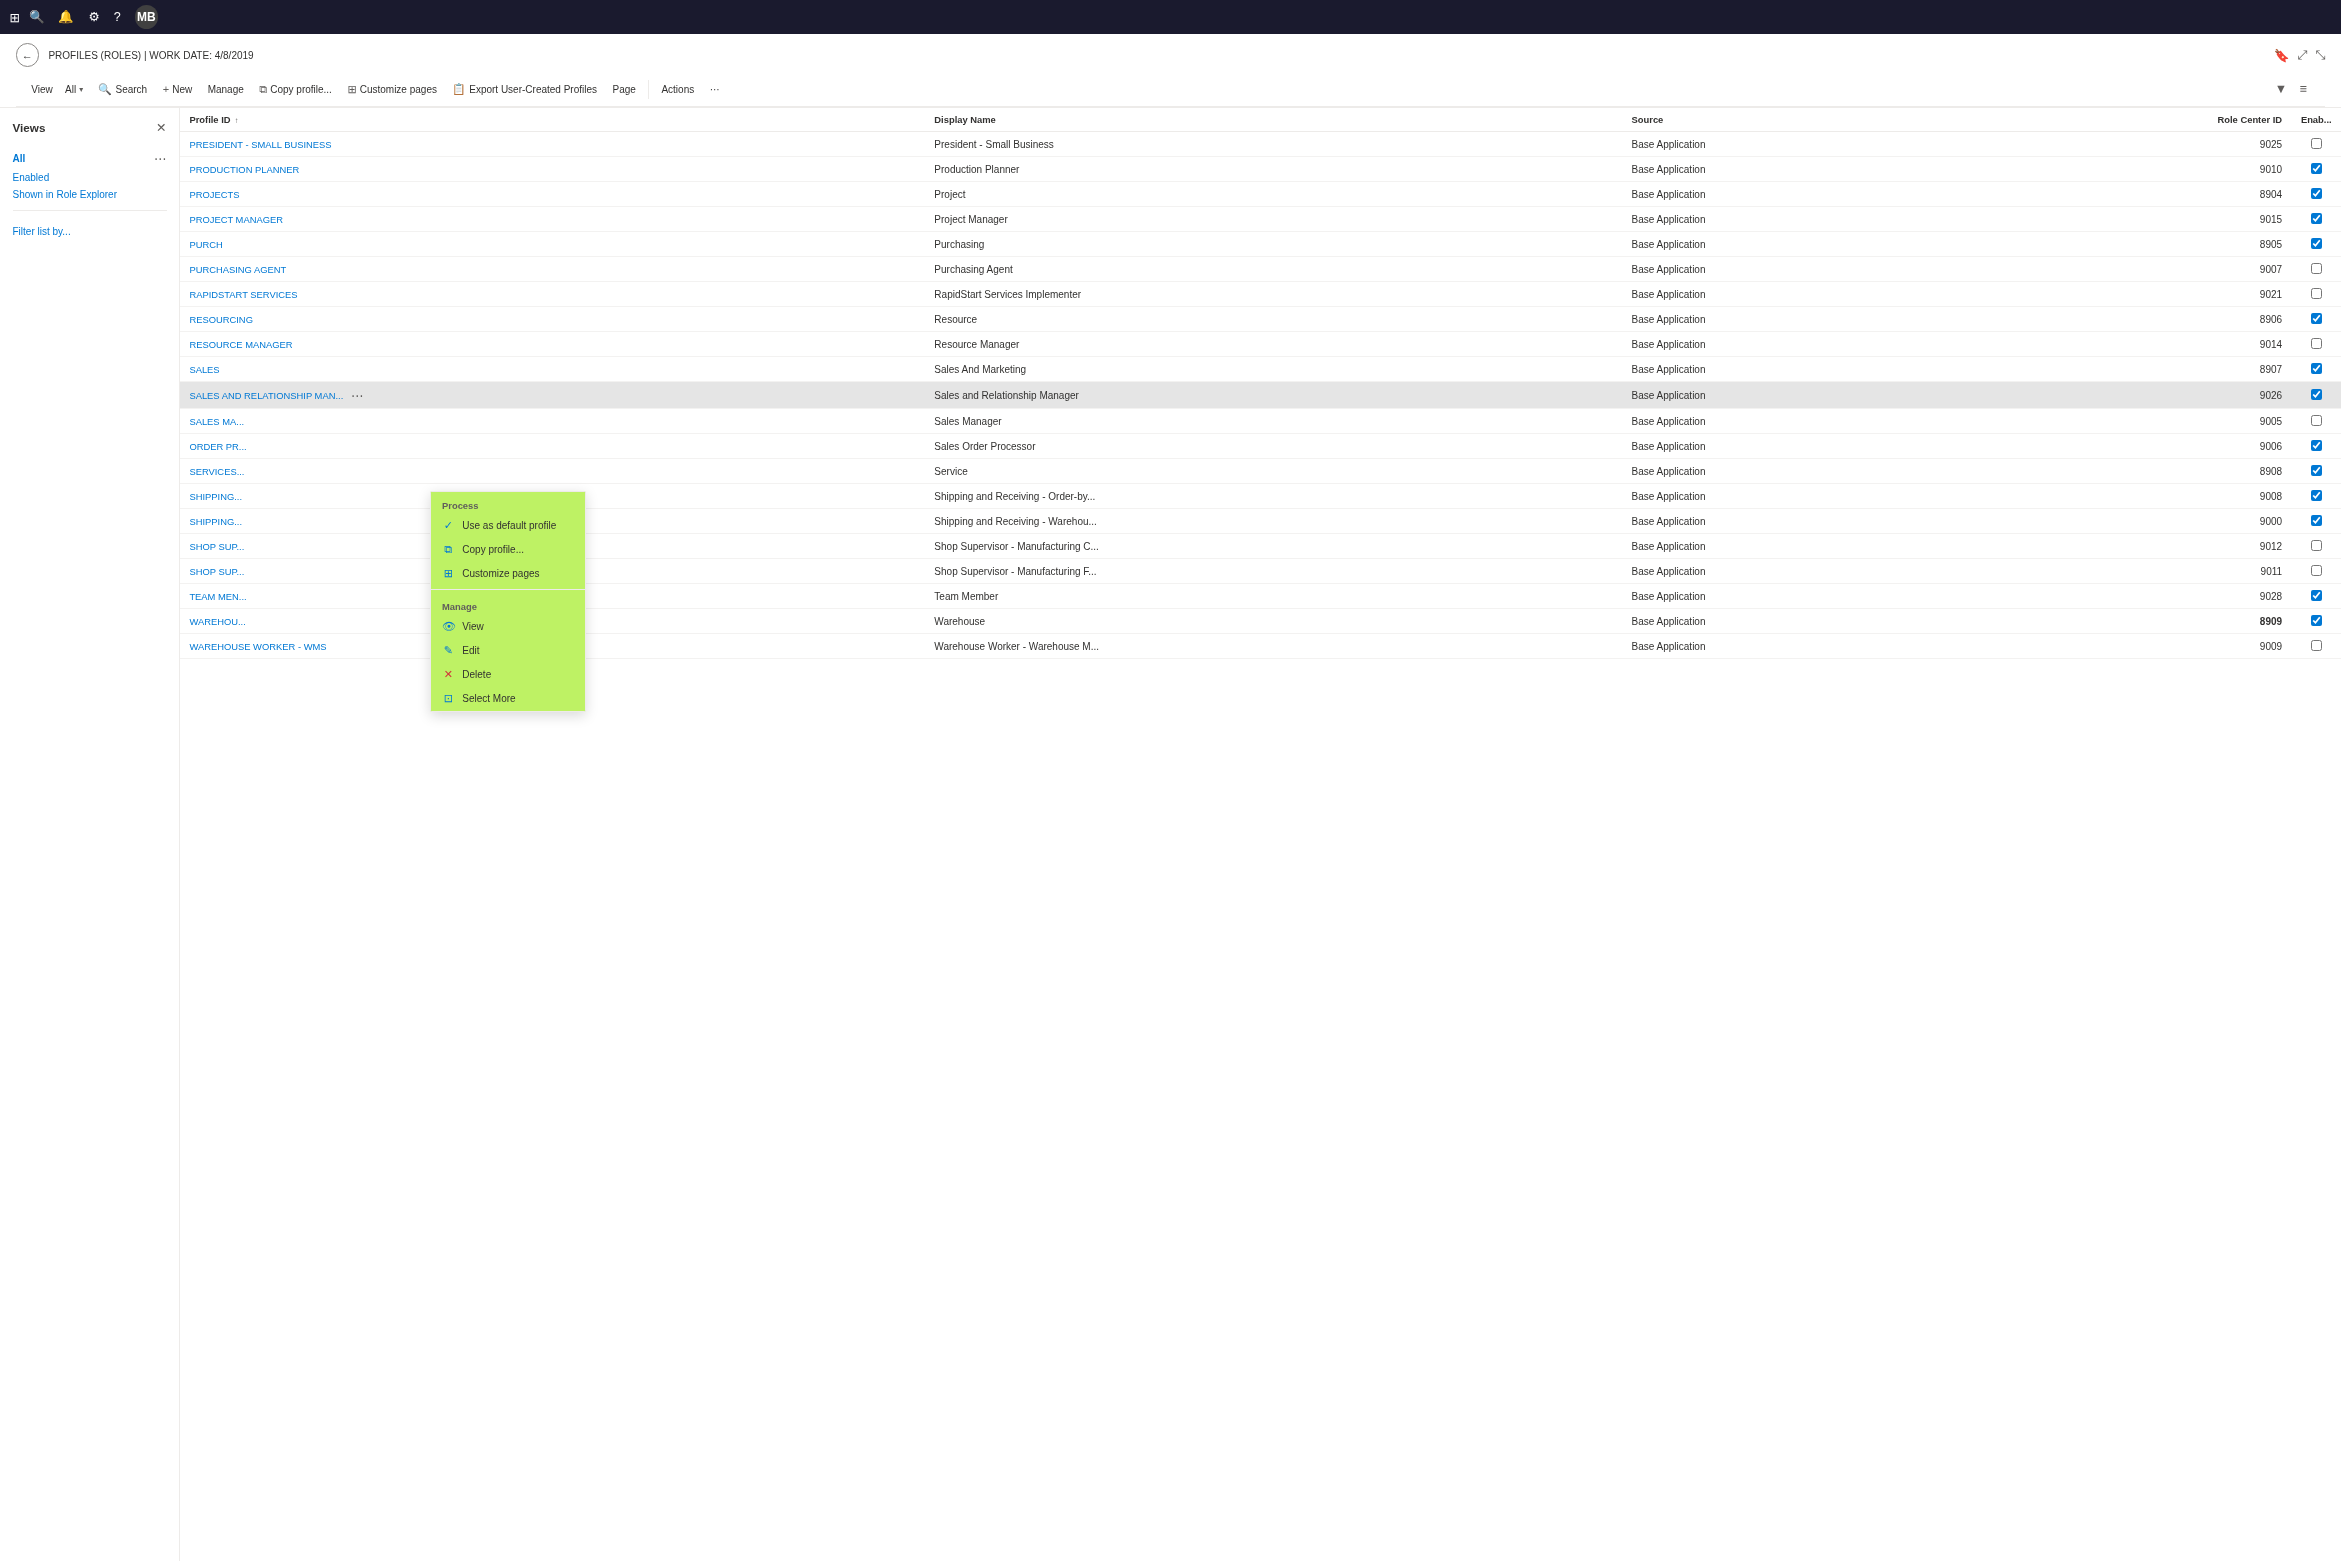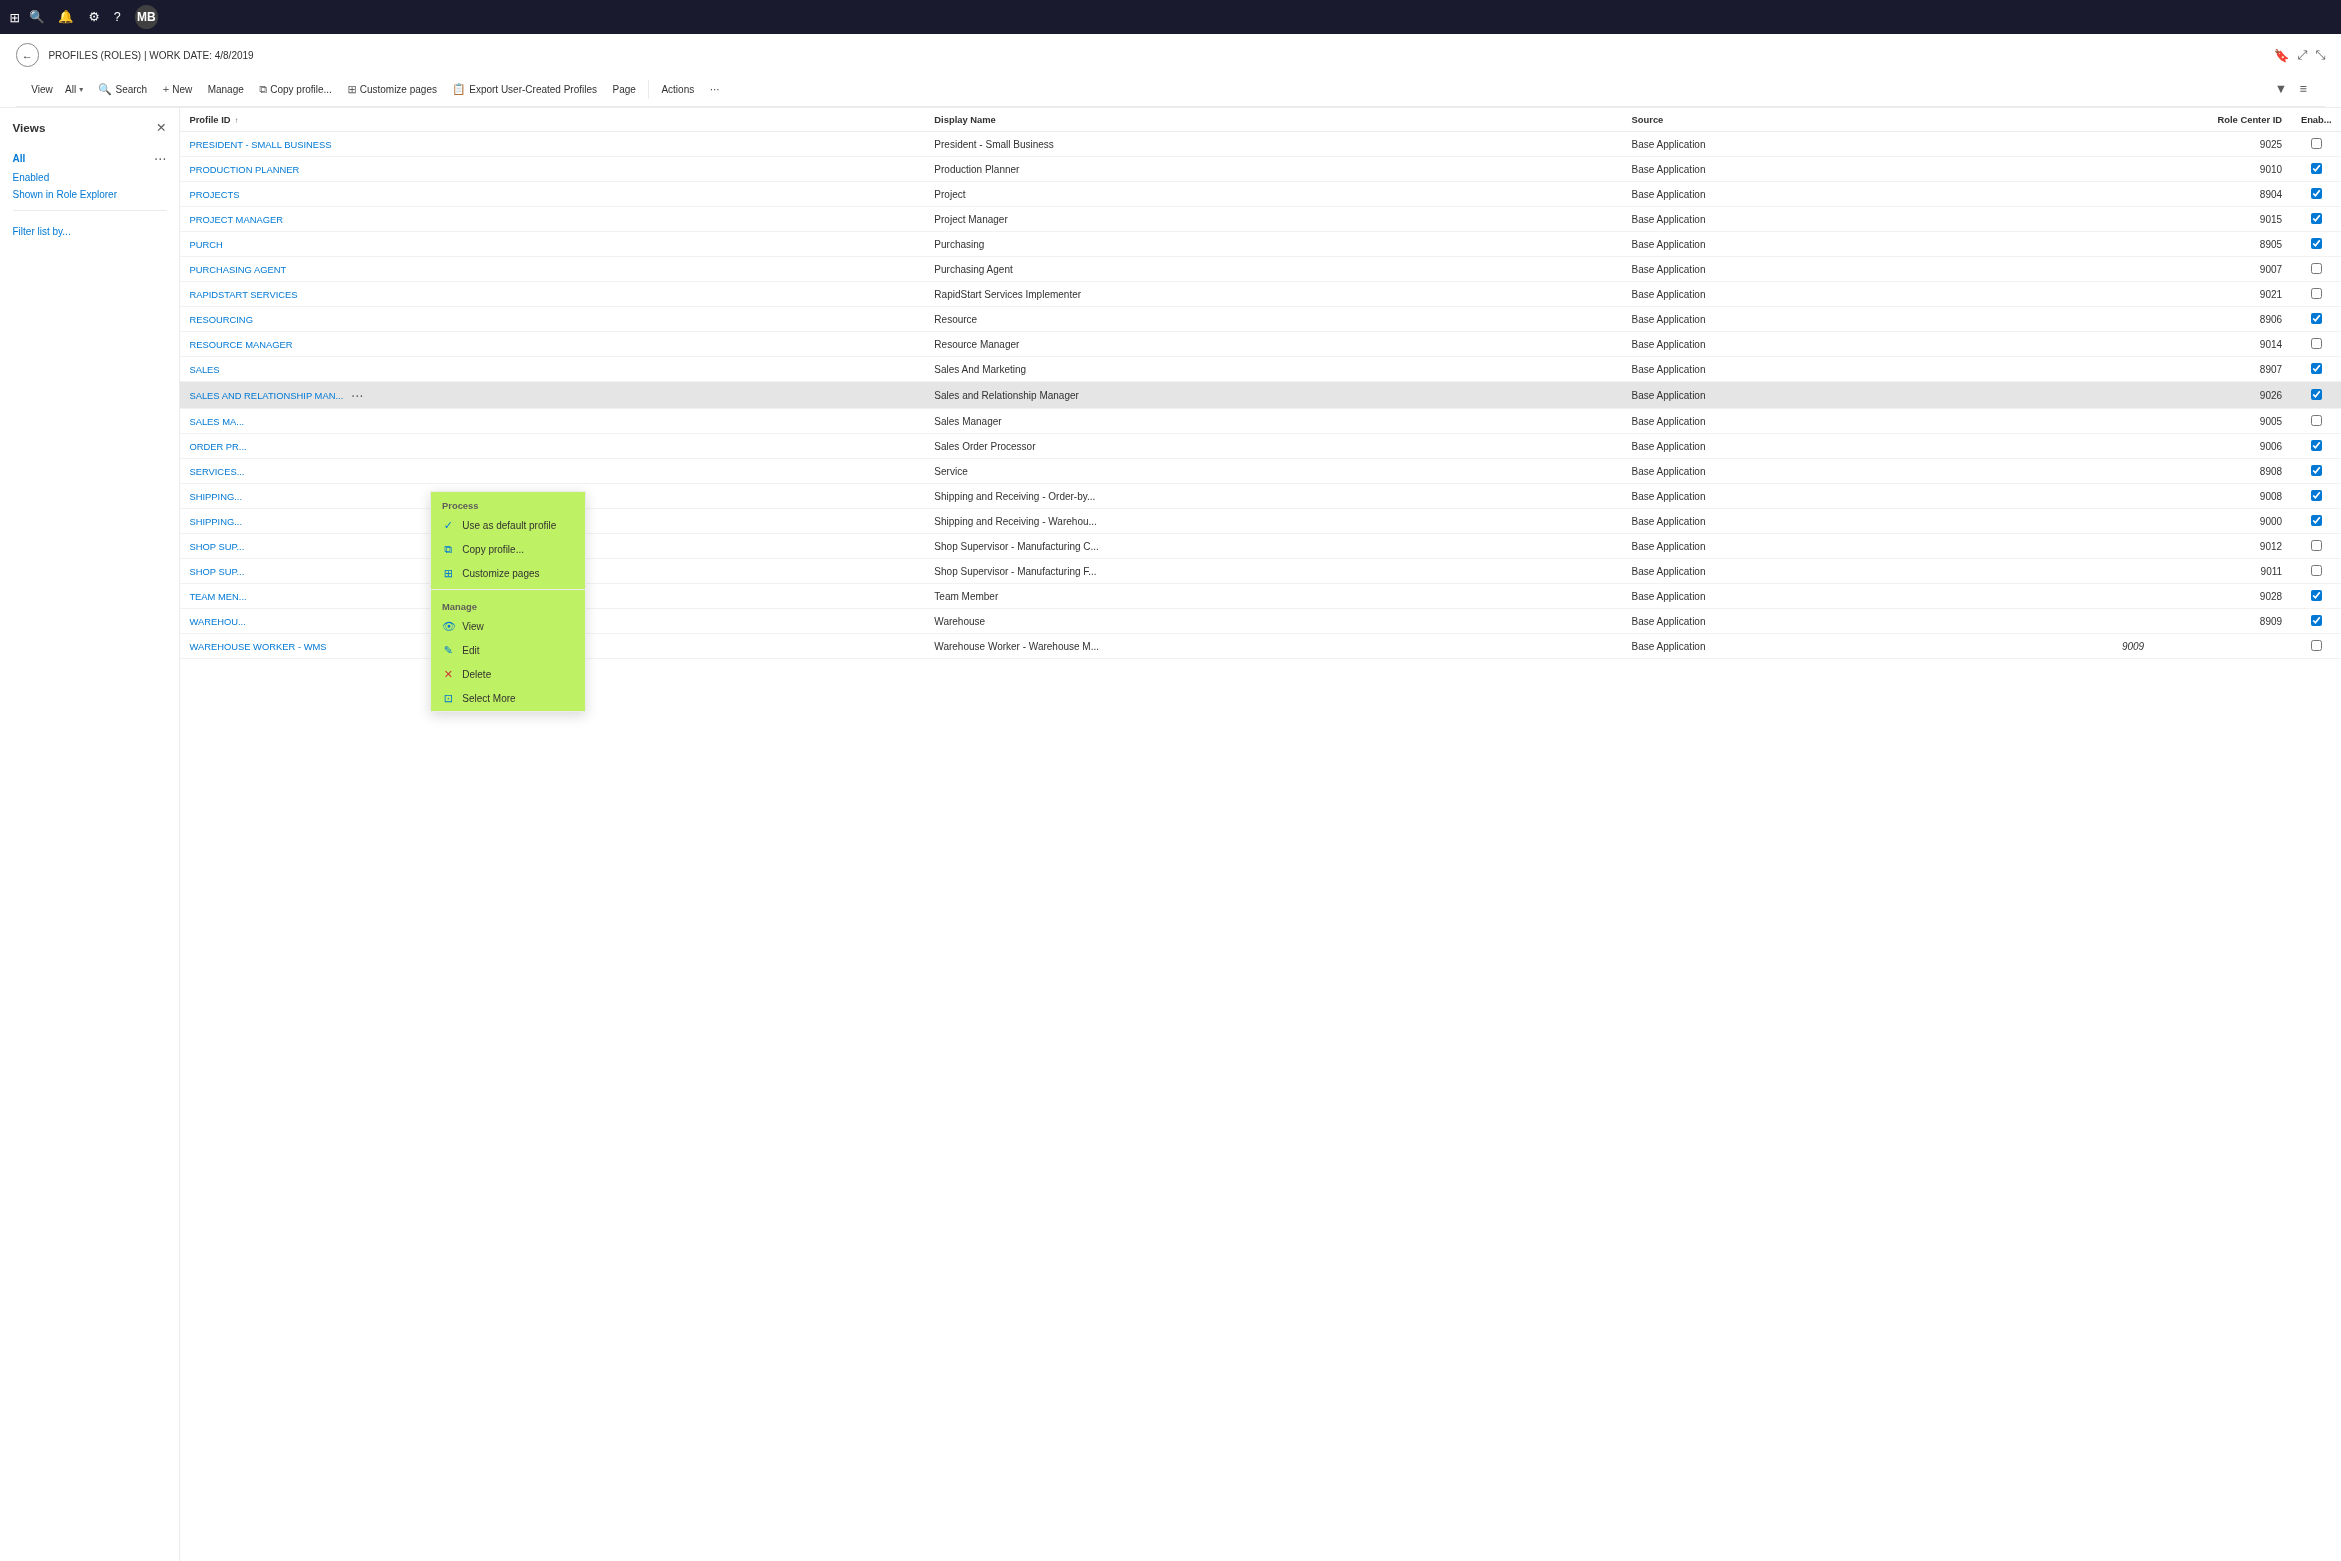--- a/index.html
+++ b/index.html
@@ -434,28 +434,28 @@
             <td class="profile-id"><a>TEAM MEN...</a></td>
             <td>Team Member</td>
             <td>Base Application</td>
             <td style="text-align: right;">9028</td>
             <td class="checkbox-cell"><input type="checkbox" class="cb" checked="" style=""></td>
           </tr>
           <tr>
             <td class="profile-id"><a>WAREHOU...</a></td>
             <td>Warehouse</td>
             <td>Base Application</td>
-            <td style="text-align: right;">8909</td>
+            <td style="text-align: right; font-weight: bold;">8909</td>
             <td class="checkbox-cell"><input type="checkbox" class="cb" checked="" style=""></td>
           </tr>
           <tr>
             <td class="profile-id"><a>WAREHOUSE WORKER - WMS</a></td>
             <td>Warehouse Worker - Warehouse M...</td>
             <td>Base Application</td>
-            <td style="text-align: center; font-style: italic;">9009</td>
+            <td style="text-align: right;">9009</td>
             <td class="checkbox-cell"><input type="checkbox" class="cb" style=""></td>
           </tr>
         </tbody>
     </table>
 
     <div class="context-menu-overlay">
       <div class="context-menu" id="context-menu" style="top: 383px; left: 250px;">
         <div class="context-menu-section-label">Process</div>
         <div class="context-menu-item">
           <span class="ci-icon">✓</span>

